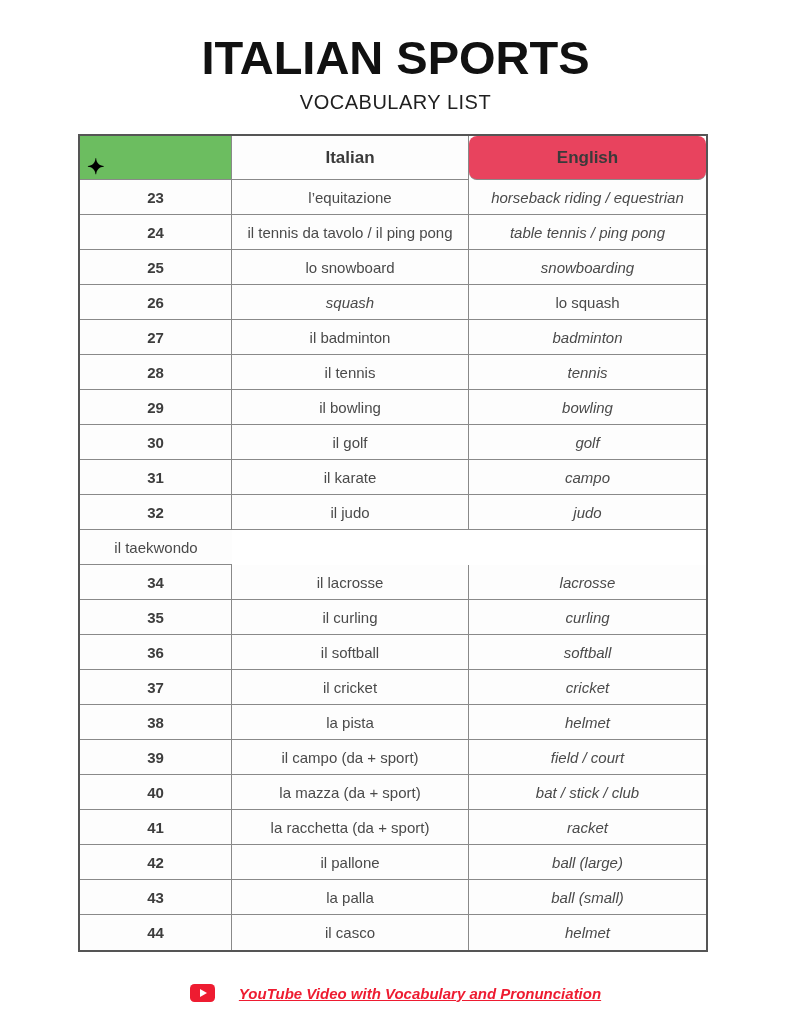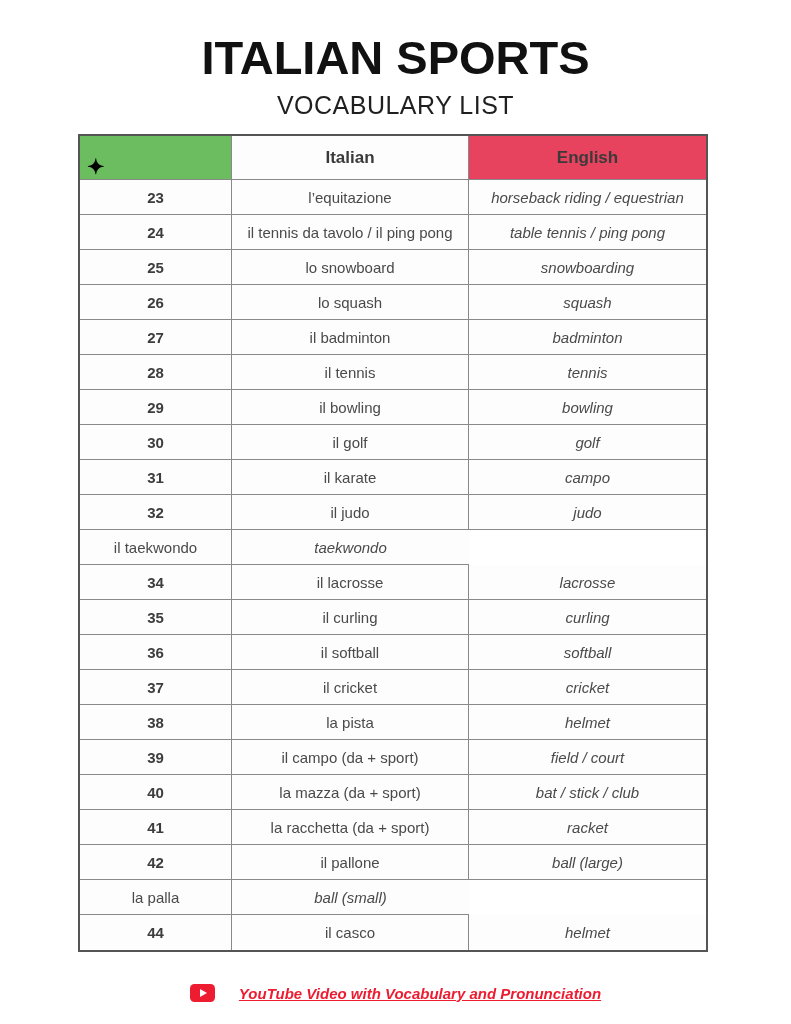--- a/index.html
+++ b/index.html
@@ -26,21 +26,21 @@
     letter-spacing: 0px;
     color: #111111;
     font-family: "Liberation Sans", sans-serif;
   }
   .subtitle {
     position: absolute;
     top: 91px;
     left: 0;
     width: 100%;
     text-align: center;
-    font-size: 25px;
+    font-size: 20px;
     font-weight: 400;
     letter-spacing: 0.5px;
     color: #1f1f1f;
   }
   .vocab-table {
     position: absolute;
     left: 78px;
     top: 134px;
     width: 630px;
     border: 2px solid #555555;
@@ -71,21 +71,21 @@
     justify-content: flex-start;
     align-items: flex-end;
     padding: 0 0 2px 7px;
   }
   .star-glyph {
     font-size: 21px;
     line-height: 1;
     color: #000000;
   }
   .cell-italian-header { background: #fdfdfd; }
-  .cell-english-header { background: #e8435e; }
+  .cell-english-header { background: #e8435e; border-radius: 8px; }
   .cell-num { font-weight: bold; color: #3d3d3d; }
   .cell-italian { }
   .cell-english { font-style: italic; }
   .footer {
     position: absolute;
     top: 984px;
     left: 0;
     width: 100%;
     display: flex;
     align-items: center;
@@ -132,22 +132,22 @@
     </div>
 
     <div class="vtr">
       <div class="vtd cell-num">25</div>
       <div class="vtd cell-italian">lo snowboard</div>
       <div class="vtd cell-english">snowboarding</div>
     </div>
 
     <div class="vtr">
       <div class="vtd cell-num">26</div>
+      <div class="vtd cell-english">squash</div>
       <div class="vtd cell-italian">lo squash</div>
-      <div class="vtd cell-english">squash</div>
     </div>
 
     <div class="vtr">
       <div class="vtd cell-num">27</div>
       <div class="vtd cell-italian">il badminton</div>
       <div class="vtd cell-english">badminton</div>
     </div>
 
     <div class="vtr">
       <div class="vtd cell-num">28</div>
@@ -174,21 +174,20 @@
     </div>
 
     <div class="vtr">
       <div class="vtd cell-num">32</div>
       <div class="vtd cell-italian">il judo</div>
       <div class="vtd cell-english">judo</div>
     </div>
 
     <div class="vtr">
       <div class="vtd cell-italian">il taekwondo</div>
-      <div class="vtd cell-english">taekwondo</div>
     </div>
 
     <div class="vtr">
       <div class="vtd cell-num">34</div>
       <div class="vtd cell-italian">il lacrosse</div>
       <div class="vtd cell-english">lacrosse</div>
     </div>
 
     <div class="vtr">
       <div class="vtd cell-num">35</div>
@@ -232,20 +231,21 @@
       <div class="vtd cell-english">racket</div>
     </div>
 
     <div class="vtr">
       <div class="vtd cell-num">42</div>
       <div class="vtd cell-italian">il pallone</div>
       <div class="vtd cell-english">ball (large)</div>
     </div>
 
     <div class="vtr">
+      <div class="vtd cell-num">43</div>
       <div class="vtd cell-italian">la palla</div>
       <div class="vtd cell-english">ball (small)</div>
     </div>
 
     <div class="vtr">
       <div class="vtd cell-num">44</div>
       <div class="vtd cell-italian">il casco</div>
       <div class="vtd cell-english">helmet</div>
     </div>
   </div>

